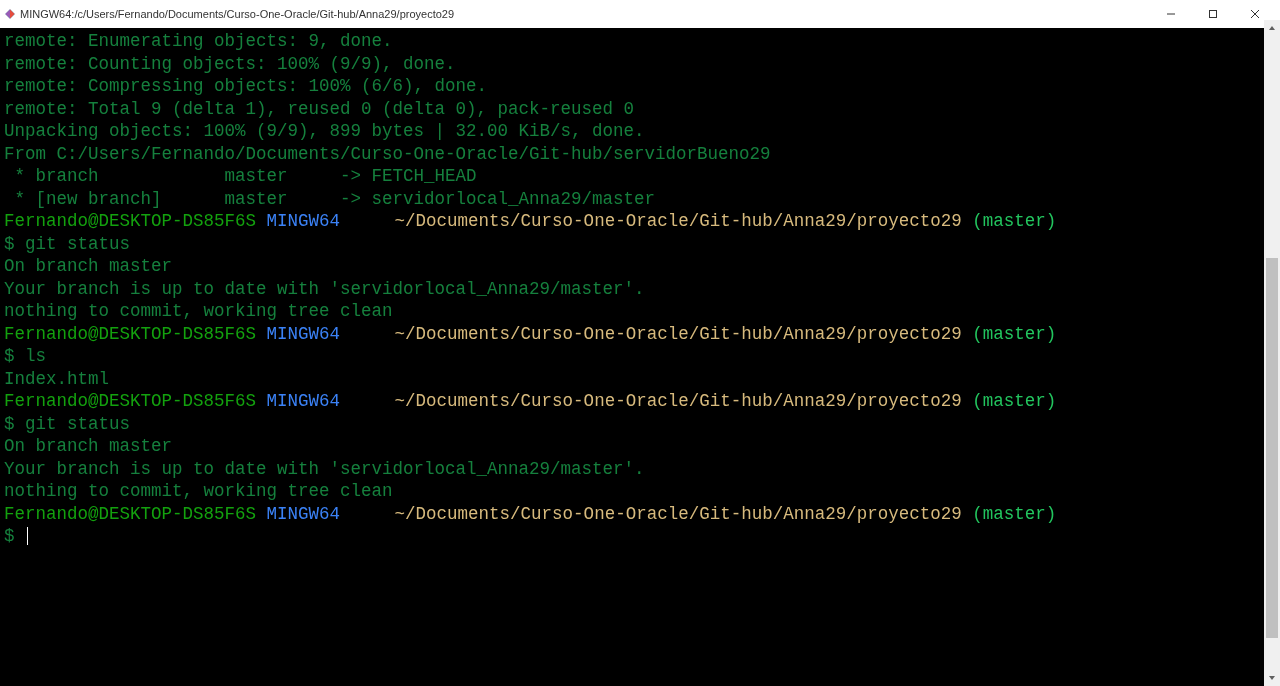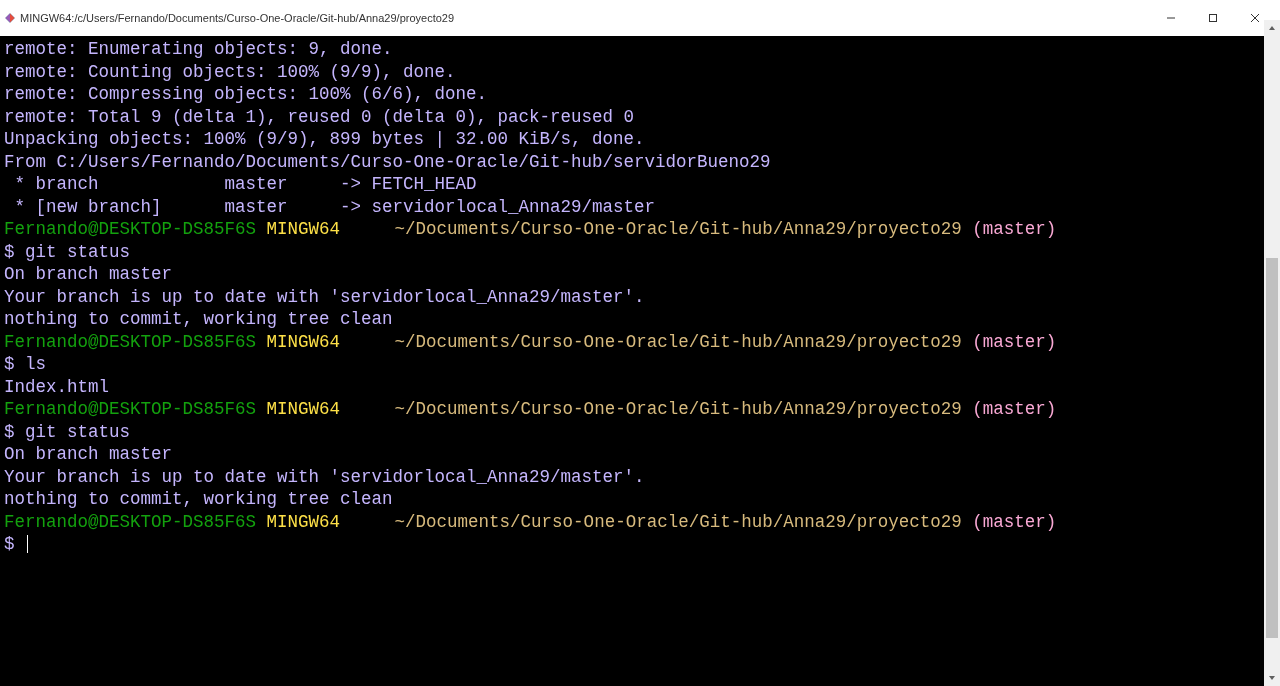--- a/index.html
+++ b/index.html
@@ -10,21 +10,21 @@
     body {
       width: 1280px;
       height: 686px;
       background: #000;
       font-family: Consolas, 'Courier New', monospace;
       overflow: hidden;
       display: flex;
       flex-direction: column;
     }
     .titlebar {
-      height: 36px;
+      height: 28px;
       background: #fff;
       display: flex;
       align-items: center;
       padding: 0 4px;
       font-size: 11px;
       color: #333;
       font-family: 'Segoe UI', Tahoma, sans-serif;
     }
     .titlebar-icon {
       width: 12px;
@@ -58,24 +58,24 @@
       line-height: 22.5px;
       font-family: Consolas, 'Courier New', monospace;
       white-space: pre;
       overflow-y: auto;
       position: relative;
     }
     .line {
       white-space: pre;
     }
     .green { color: #13a10e; text-align: center; }
-    .purple { color: #fde047; }
+    .purple { color: #3b82f6; }
     .yellow { color: #d7ba7d; margin-left: 44px; }
-    .cyan { color: #f9a8d4; font-family: Liberation Mono, monospace; }
-    .white { color: #c4b5fd; }
+    .cyan { color: #22c55e; font-family: Liberation Mono, monospace; }
+    .white { color: #15803d; }
     .cursor {
       display: inline-block;
       width: 1px;
       height: 18px;
       background: #fff;
       vertical-align: middle;
       margin-left: 2px;
     }
     .scrollbar-y {
       position: absolute;

